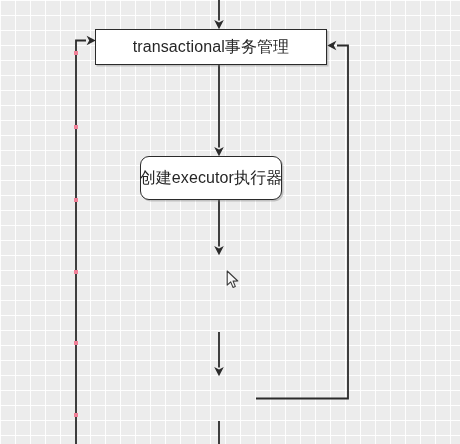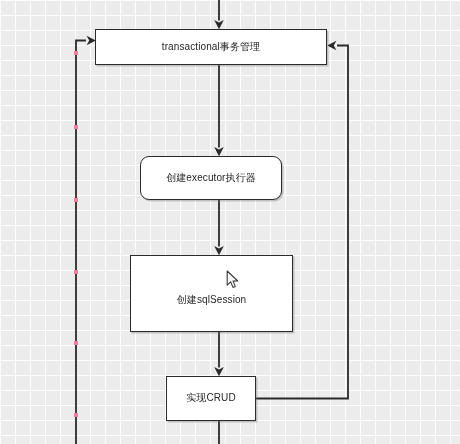--- a/index.html
+++ b/index.html
@@ -48,21 +48,21 @@
     box-sizing: border-box;
     background: #ffffff;
     border: 1.6px solid #2b2b2b;
     box-shadow: 1.5px 1.5px 0 rgba(120,120,120,0.38);
     display: flex;
     align-items: center;
     justify-content: center;
   }
   .node-label {
     color: #262626;
-    font-size: 10px;
+    font-size: 16px;
     line-height: 1.25;
     letter-spacing: 0.1px;
     text-align: center;
     white-space: nowrap;
     user-select: none;
   }
 
   #node-transactional { left: 95px;  top: 29px;  width: 232px; height: 36px; }
   #node-executor      { left: 140px; top: 156px; width: 142px; height: 44px; border-radius: 9px; }
   #node-sqlsession    { left: 130px; top: 255px; width: 163px; height: 77px; }
@@ -142,25 +142,19 @@
   </svg>
 
   <div class="node" id="node-transactional">
     <span class="node-label">transactional事务管理</span>
   </div>
 
   <div class="node" id="node-executor">
     <span class="node-label">创建executor执行器</span>
   </div>
 
-  <div class="node" id="node-sqlsession">
-    <span class="node-label">创建sqlSession</span>
-  </div>
 
-  <div class="node" id="node-crud">
-    <span class="node-label">实现CRUD</span>
-  </div>
 
   <svg id="cursor" viewBox="0 0 14 20" xmlns="http://www.w3.org/2000/svg">
     <path d="M1.2,1.0 L1.2,15.2 L4.7,11.9 L7.0,17.4 L9.3,16.4 L7.1,11.1 L11.8,11.0 Z" fill="#f7f7f7" stroke="#3a3a3a" stroke-width="1.1" stroke-linejoin="round"></path>
   </svg>
 
 </div>
 
 </body></html>

